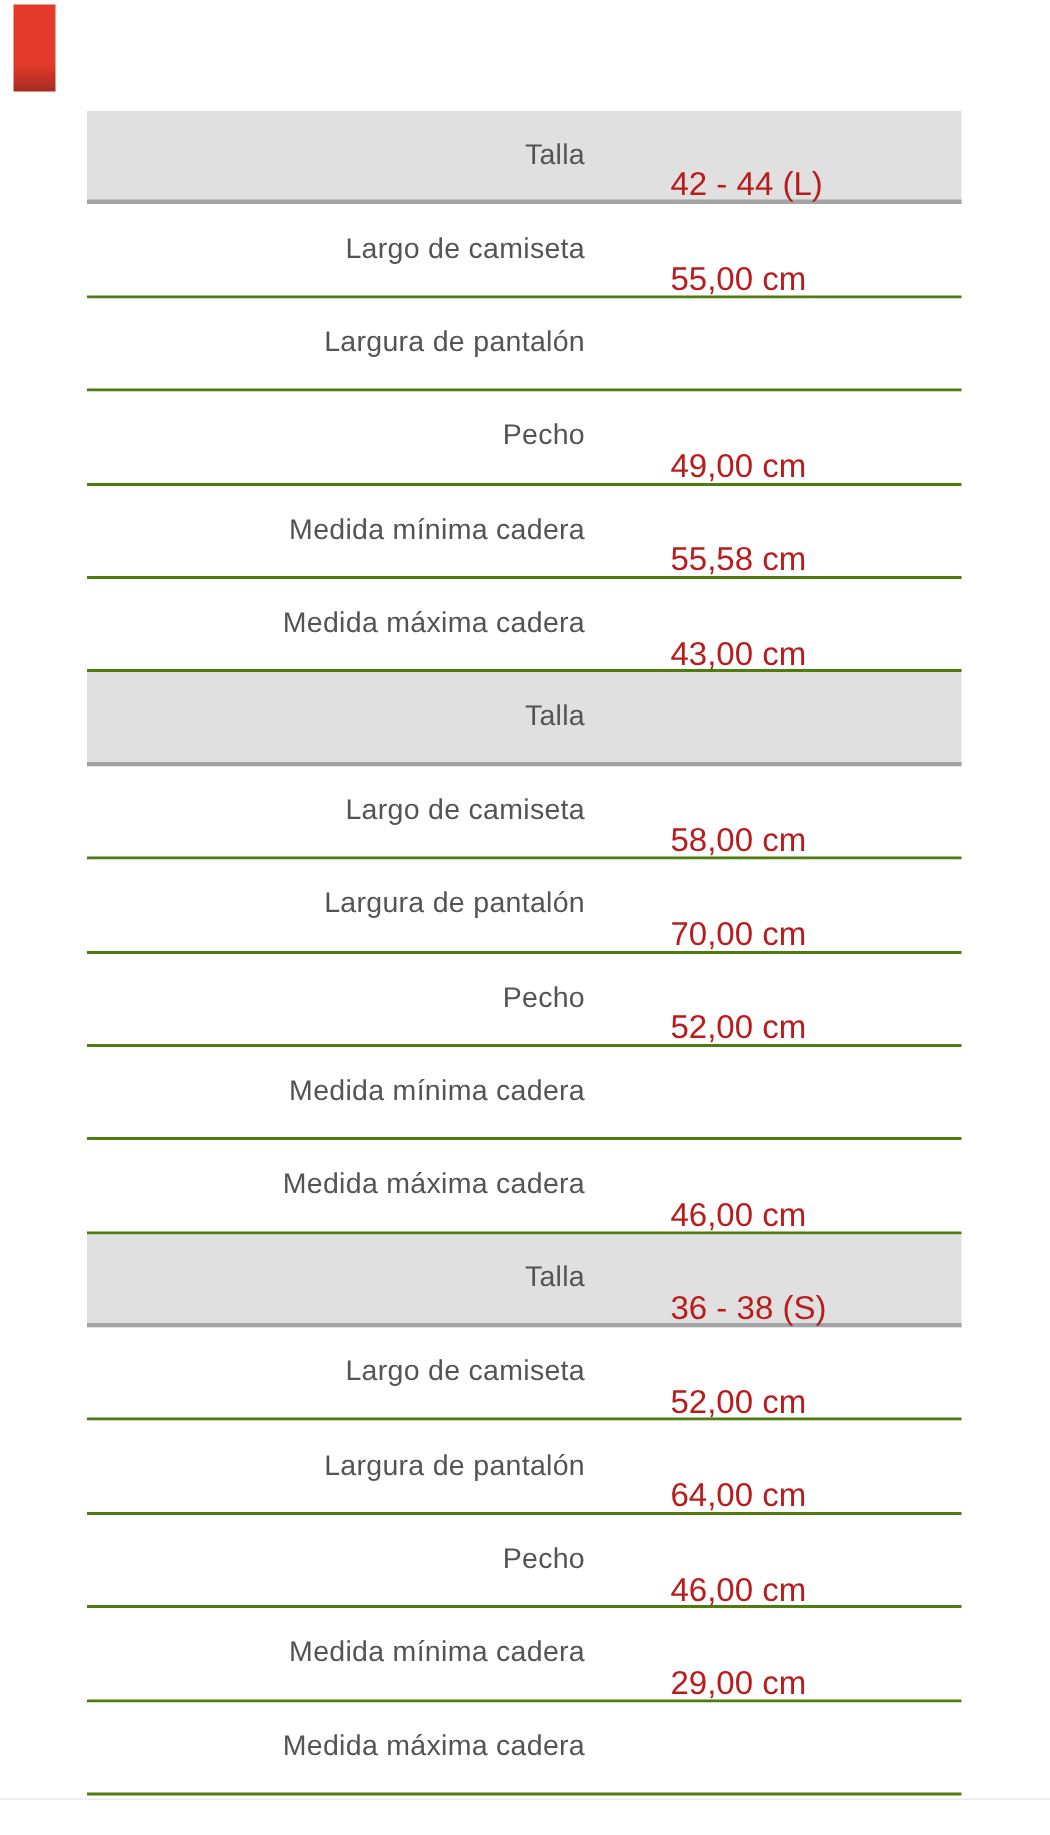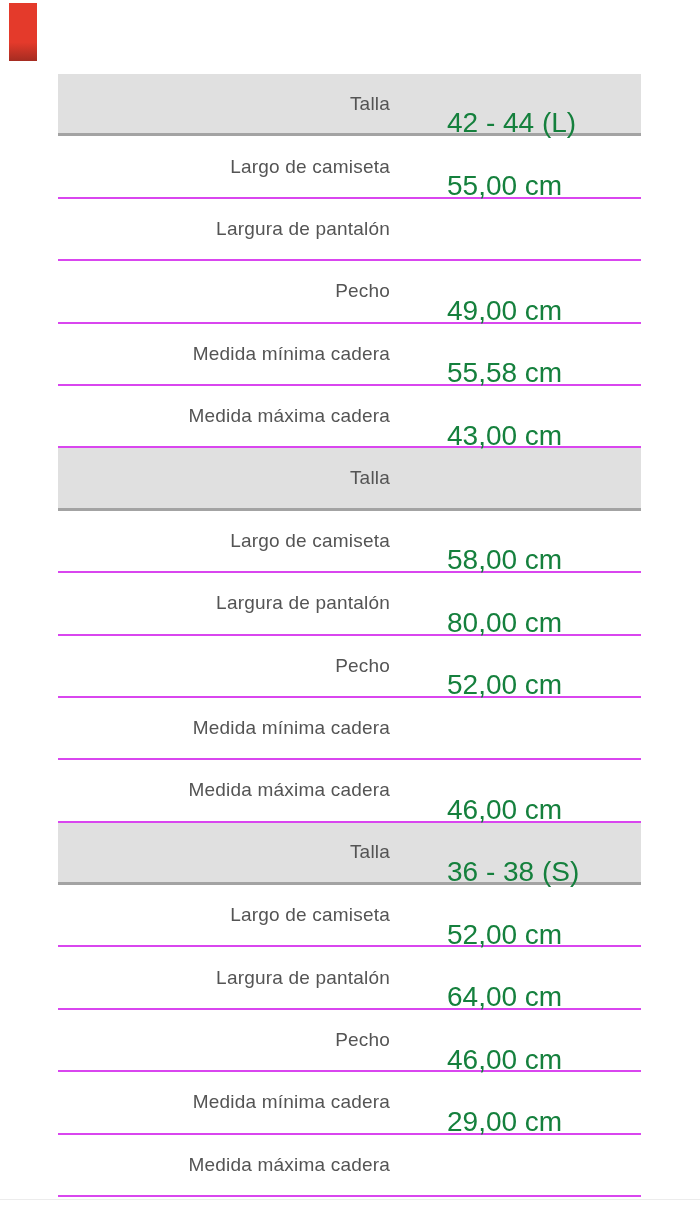--- a/index.html
+++ b/index.html
@@ -26,43 +26,43 @@
     position: absolute;
     left: 58px;
     top: 74px;
     width: 583px;
   }
   .row {
     display: flex;
     align-items: center;
     height: 62.4px;
     box-sizing: border-box;
-    border-bottom: 2px solid #d946ef;
+    border-bottom: 2px solid #4d7c0f;
     background: #ffffff;
   }
   .row.header {
     background: #e0e0e0;
     border-bottom: 3px solid #a3a3a3;
   }
   .cell-label {
     width: 360px;
     box-sizing: border-box;
     padding-right: 28px;
     text-align: right;
     font-size: 19px;
     letter-spacing: 0.2px;
     color: #545454;
     white-space: nowrap;
   }
   .cell-value {
     flex: 1;
     box-sizing: border-box;
     padding-left: 29px;
-    font-size: 28px;
-    color: #15803d;
+    font-size: 22px;
+    color: #b91c1c;
     white-space: nowrap;
     margin-top: 39px;
   }
   .page-divider {
     position: absolute;
     left: 0;
     top: 1199px;
     width: 700px;
     height: 1px;
     background: #ececec;
@@ -101,21 +101,21 @@
 
   <div class="row header">
     <div class="cell-label">Talla</div>
   </div>
   <div class="row">
     <div class="cell-label">Largo de camiseta</div>
     <div class="cell-value">58,00 cm</div>
   </div>
   <div class="row">
     <div class="cell-label">Largura de pantalón</div>
-    <div class="cell-value">80,00 cm</div>
+    <div class="cell-value">70,00 cm</div>
   </div>
   <div class="row">
     <div class="cell-label">Pecho</div>
     <div class="cell-value">52,00 cm</div>
   </div>
   <div class="row">
     <div class="cell-label">Medida mínima cadera</div>
   </div>
   <div class="row">
     <div class="cell-label">Medida máxima cadera</div>

